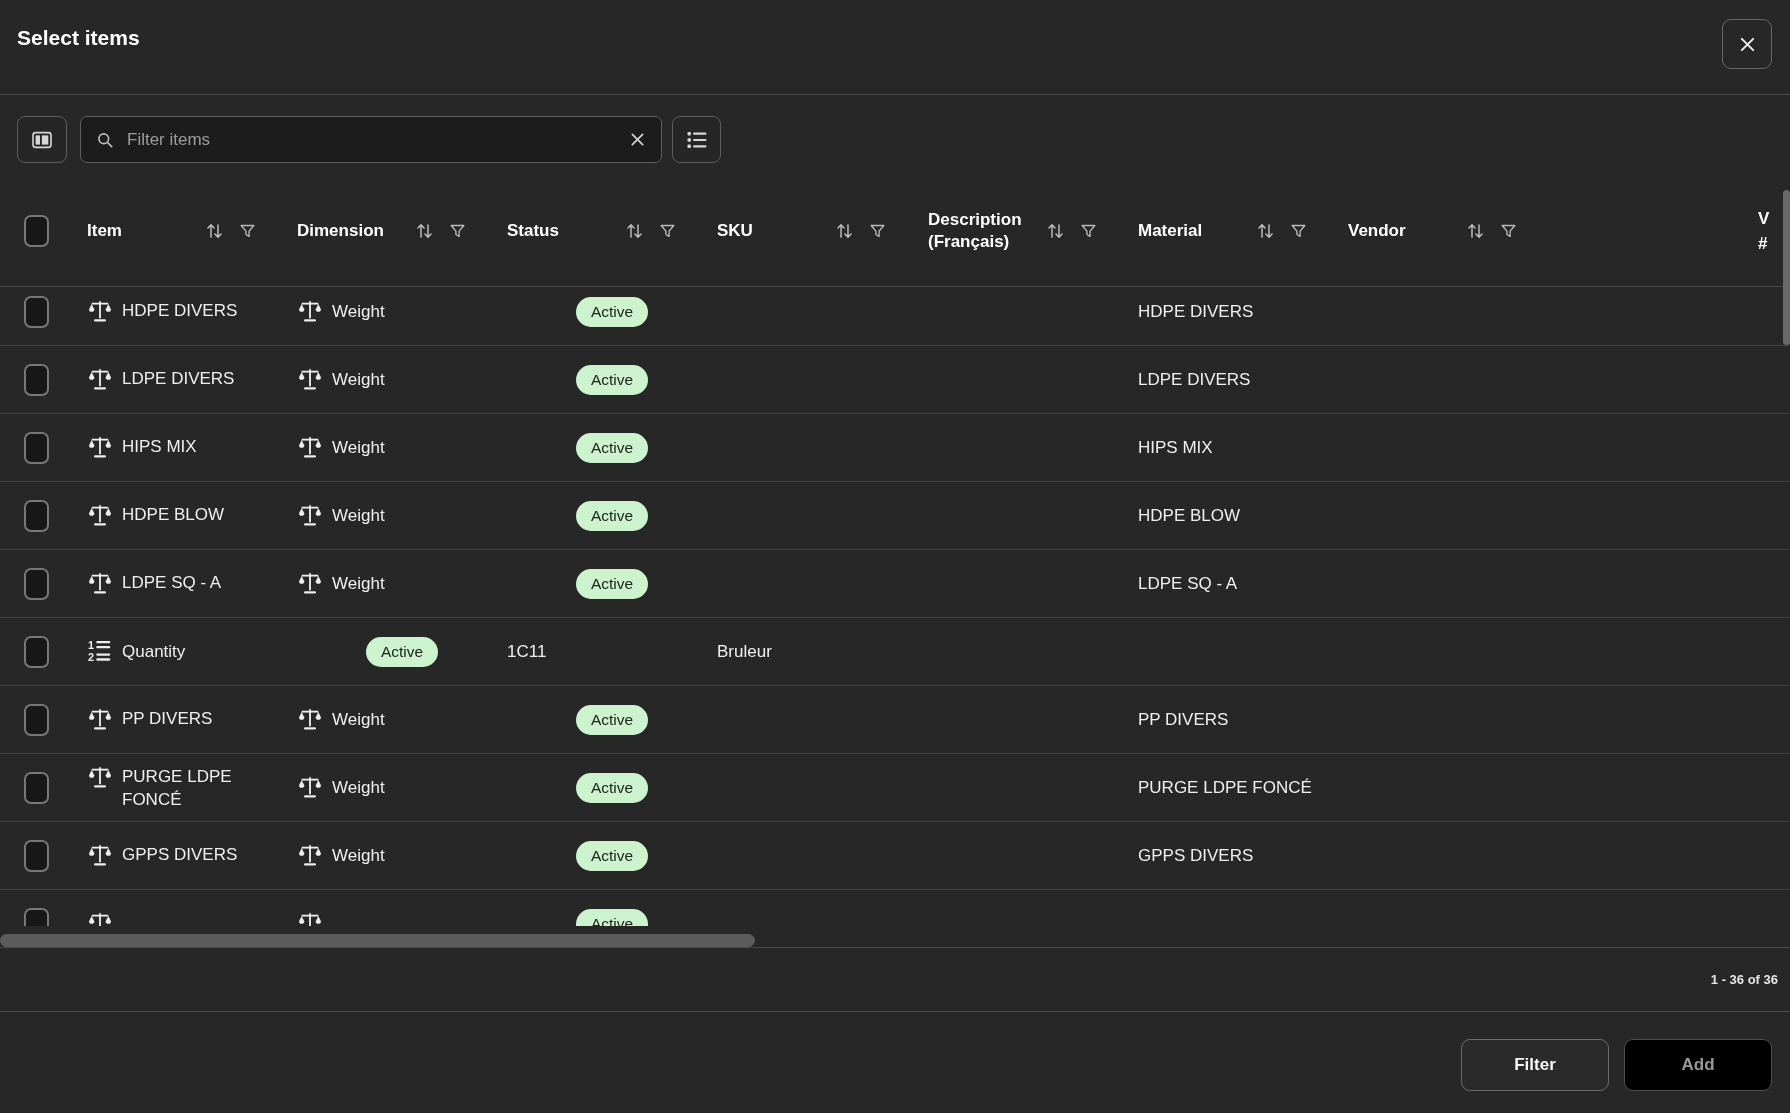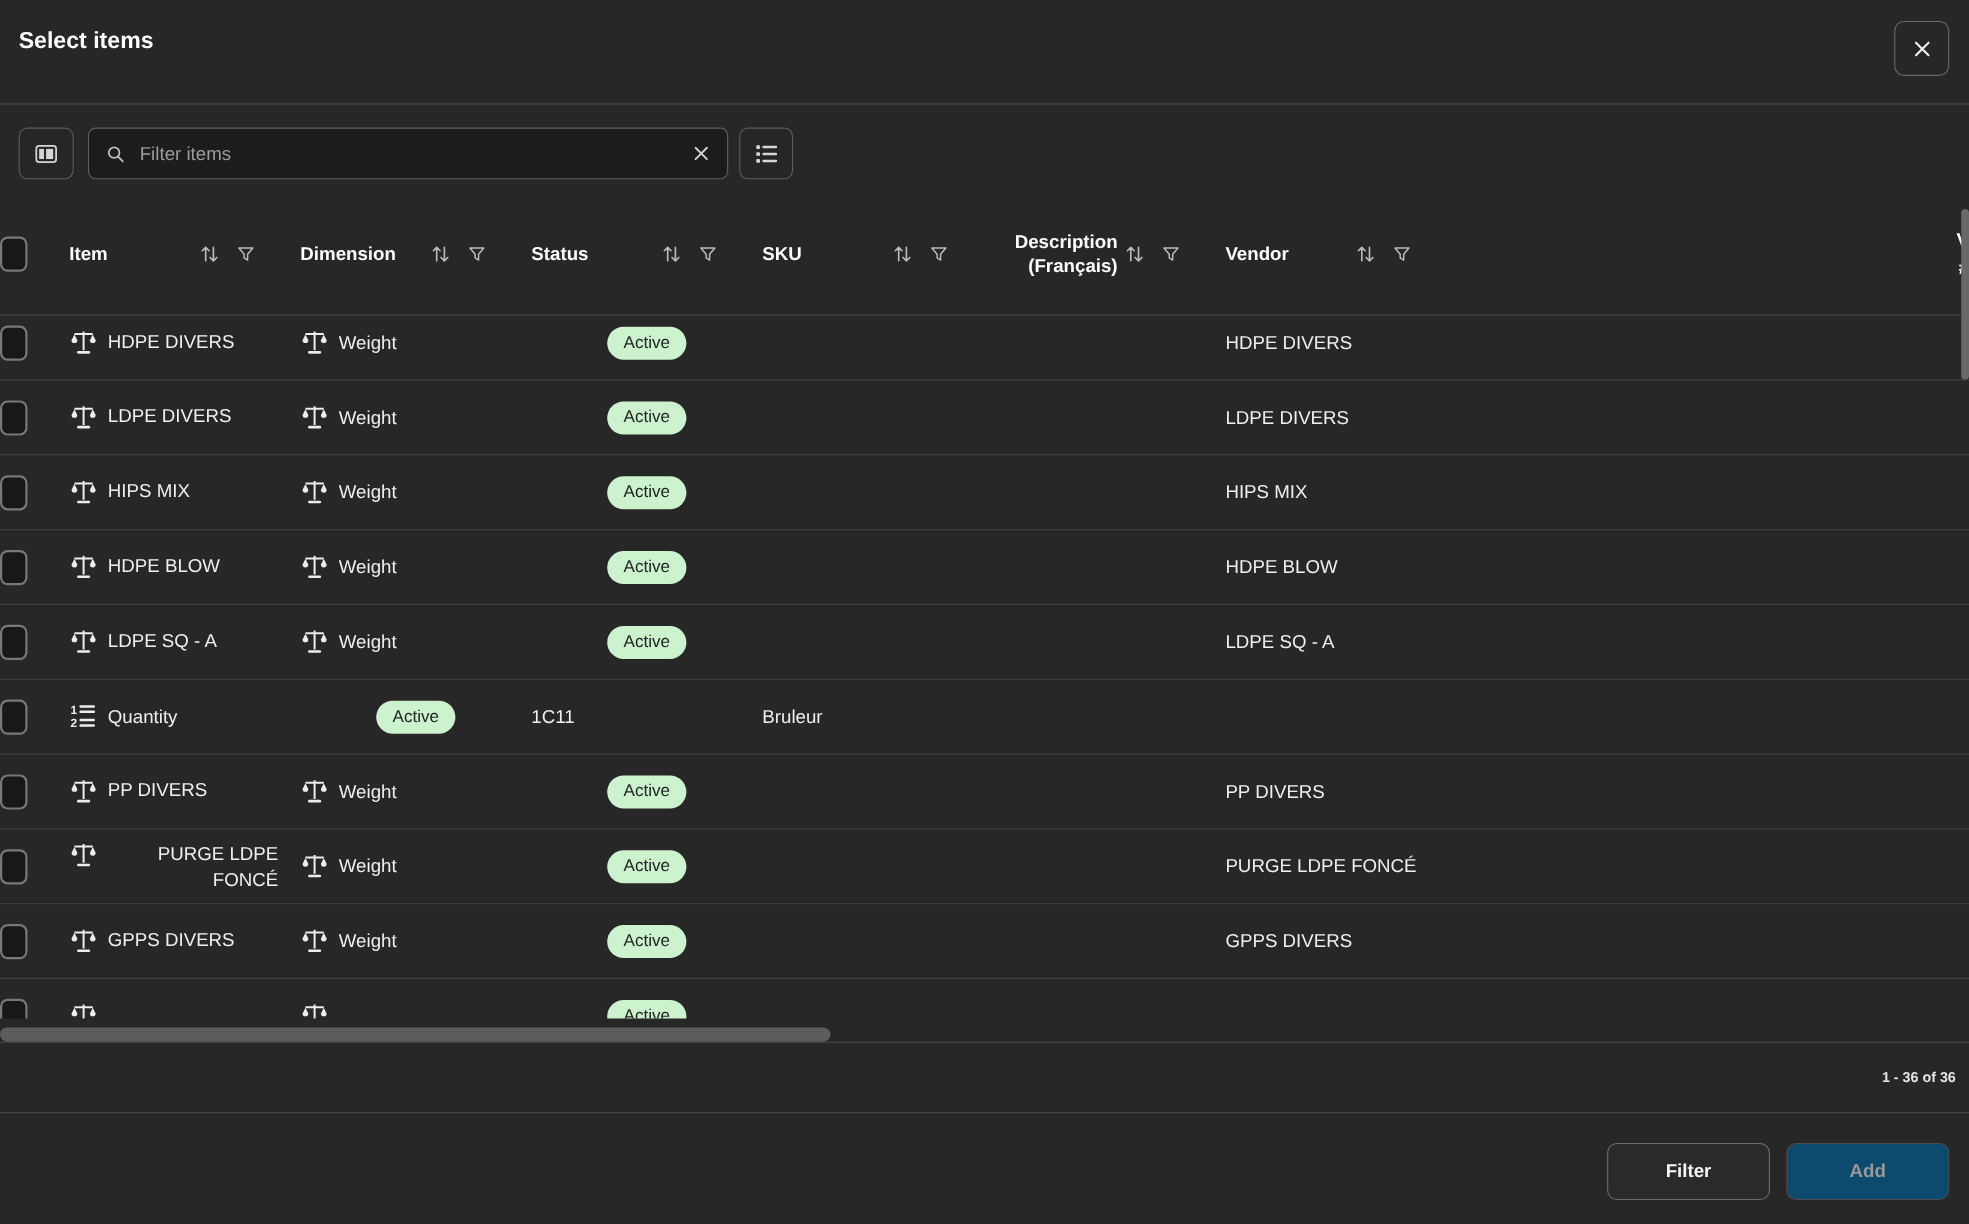--- a/index.html
+++ b/index.html
@@ -32,21 +32,21 @@
     background:#1c1c1c;border:1px solid #606060;border-radius:7px;
     display:flex;align-items:center;gap:10px;padding:12px 14px;}
   .search-box .mag{width:20px;height:20px;color:#bdbdbd;flex-shrink:0;}
   .search-box input{flex:1;background:transparent;border:none;outline:none;
     color:#e9e9e9;font-size:17px;font-family:"Liberation Sans",sans-serif;}
   .search-box input::placeholder{color:#9d9d9d;}
   .search-clear{width:19px;height:19px;color:#d2d2d2;flex-shrink:0;cursor:pointer;}
 
   
   .grid-cols{display:grid;grid-template-columns:63px 210px 210px 210px 211px 210px 210px 410px;
-    box-sizing:border-box;text-align:right;}
+    padding-left:24px;box-sizing:border-box;}
 
   .thead{position:absolute;left:0;top:176px;width:1790px;height:111px;
     border-bottom:1px solid #4a4a4a;align-items:center;color:#ffffff;}
   .hcell{position:relative;height:100%;display:flex;align-items:center;}
   .hlabel{font-weight:700;font-size:17px;line-height:22px;max-width:112px;}
   .hicons{position:absolute;left:117px;top:50%;transform:translateY(-50%);
     display:flex;align-items:center;gap:13px;color:#bcbcbc;}
   .hicons svg{cursor:pointer;}
   .sort-svg{width:21px;height:21px;}
   .funnel-svg{width:19px;height:19px;}
@@ -74,21 +74,21 @@
   .vscroll-thumb{position:absolute;left:1783px;top:190px;width:7px;height:155px;border-radius:4px;
     background:#696969;cursor:pointer;}
 
   
   .range-label{position:absolute;top:948px;height:62px;right:12px;display:flex;align-items:center;
     font-size:13px;font-weight:700;color:#e5e5e5;}
   .btn{position:absolute;top:1039px;width:148px;height:52px;box-sizing:border-box;border-radius:9px;
     display:flex;align-items:center;justify-content:center;font-size:17px;font-weight:700;
     font-family:"Liberation Sans",sans-serif;cursor:pointer;}
   .btn-cancel{left:1461px;background:#2a2a2a;border:1px solid #6b6b6b;color:#f5f5f5;}
-  .btn-add{left:1624px;background:#0c4a6e;border:1px solid #4d4d4d;color:#999999;cursor:default;}
+  .btn-add{left:1624px;background:#000000;border:1px solid #4d4d4d;color:#999999;cursor:default;}
 </style>
 </head>
 <body>
 
 <svg width="0" height="0" style="position:absolute" aria-hidden="true">
   <defs>
     <symbol id="i-scale" viewBox="0 0 24 24">
       <path d="M12 3 V18.8" fill="none" stroke="currentColor" stroke-width="1.7"></path>
       <path d="M4.3 5.2 H19.7" fill="none" stroke="currentColor" stroke-width="1.7"></path>
       <path d="M4.3 5.6 L1.9 10.4 A2.4 2.4 0 0 0 6.7 10.4 Z" fill="currentColor"></path>
@@ -227,20 +227,31 @@
         <span class="hicons">
           <svg class="sort-svg">
             <use href="#i-sort"></use>
           </svg>
           <svg class="funnel-svg">
             <use href="#i-funnel"></use>
           </svg>
         </span>
       </div>
       <div class="hcell">
+        <span class="hlabel">Material</span>
+        <span class="hicons">
+          <svg class="sort-svg">
+            <use href="#i-sort"></use>
+          </svg>
+          <svg class="funnel-svg">
+            <use href="#i-funnel"></use>
+          </svg>
+        </span>
+      </div>
+      <div class="hcell">
         <span class="hlabel">Vendor</span>
         <span class="hicons">
           <svg class="sort-svg">
             <use href="#i-sort"></use>
           </svg>
           <svg class="funnel-svg">
             <use href="#i-funnel"></use>
           </svg>
         </span>
       </div>

